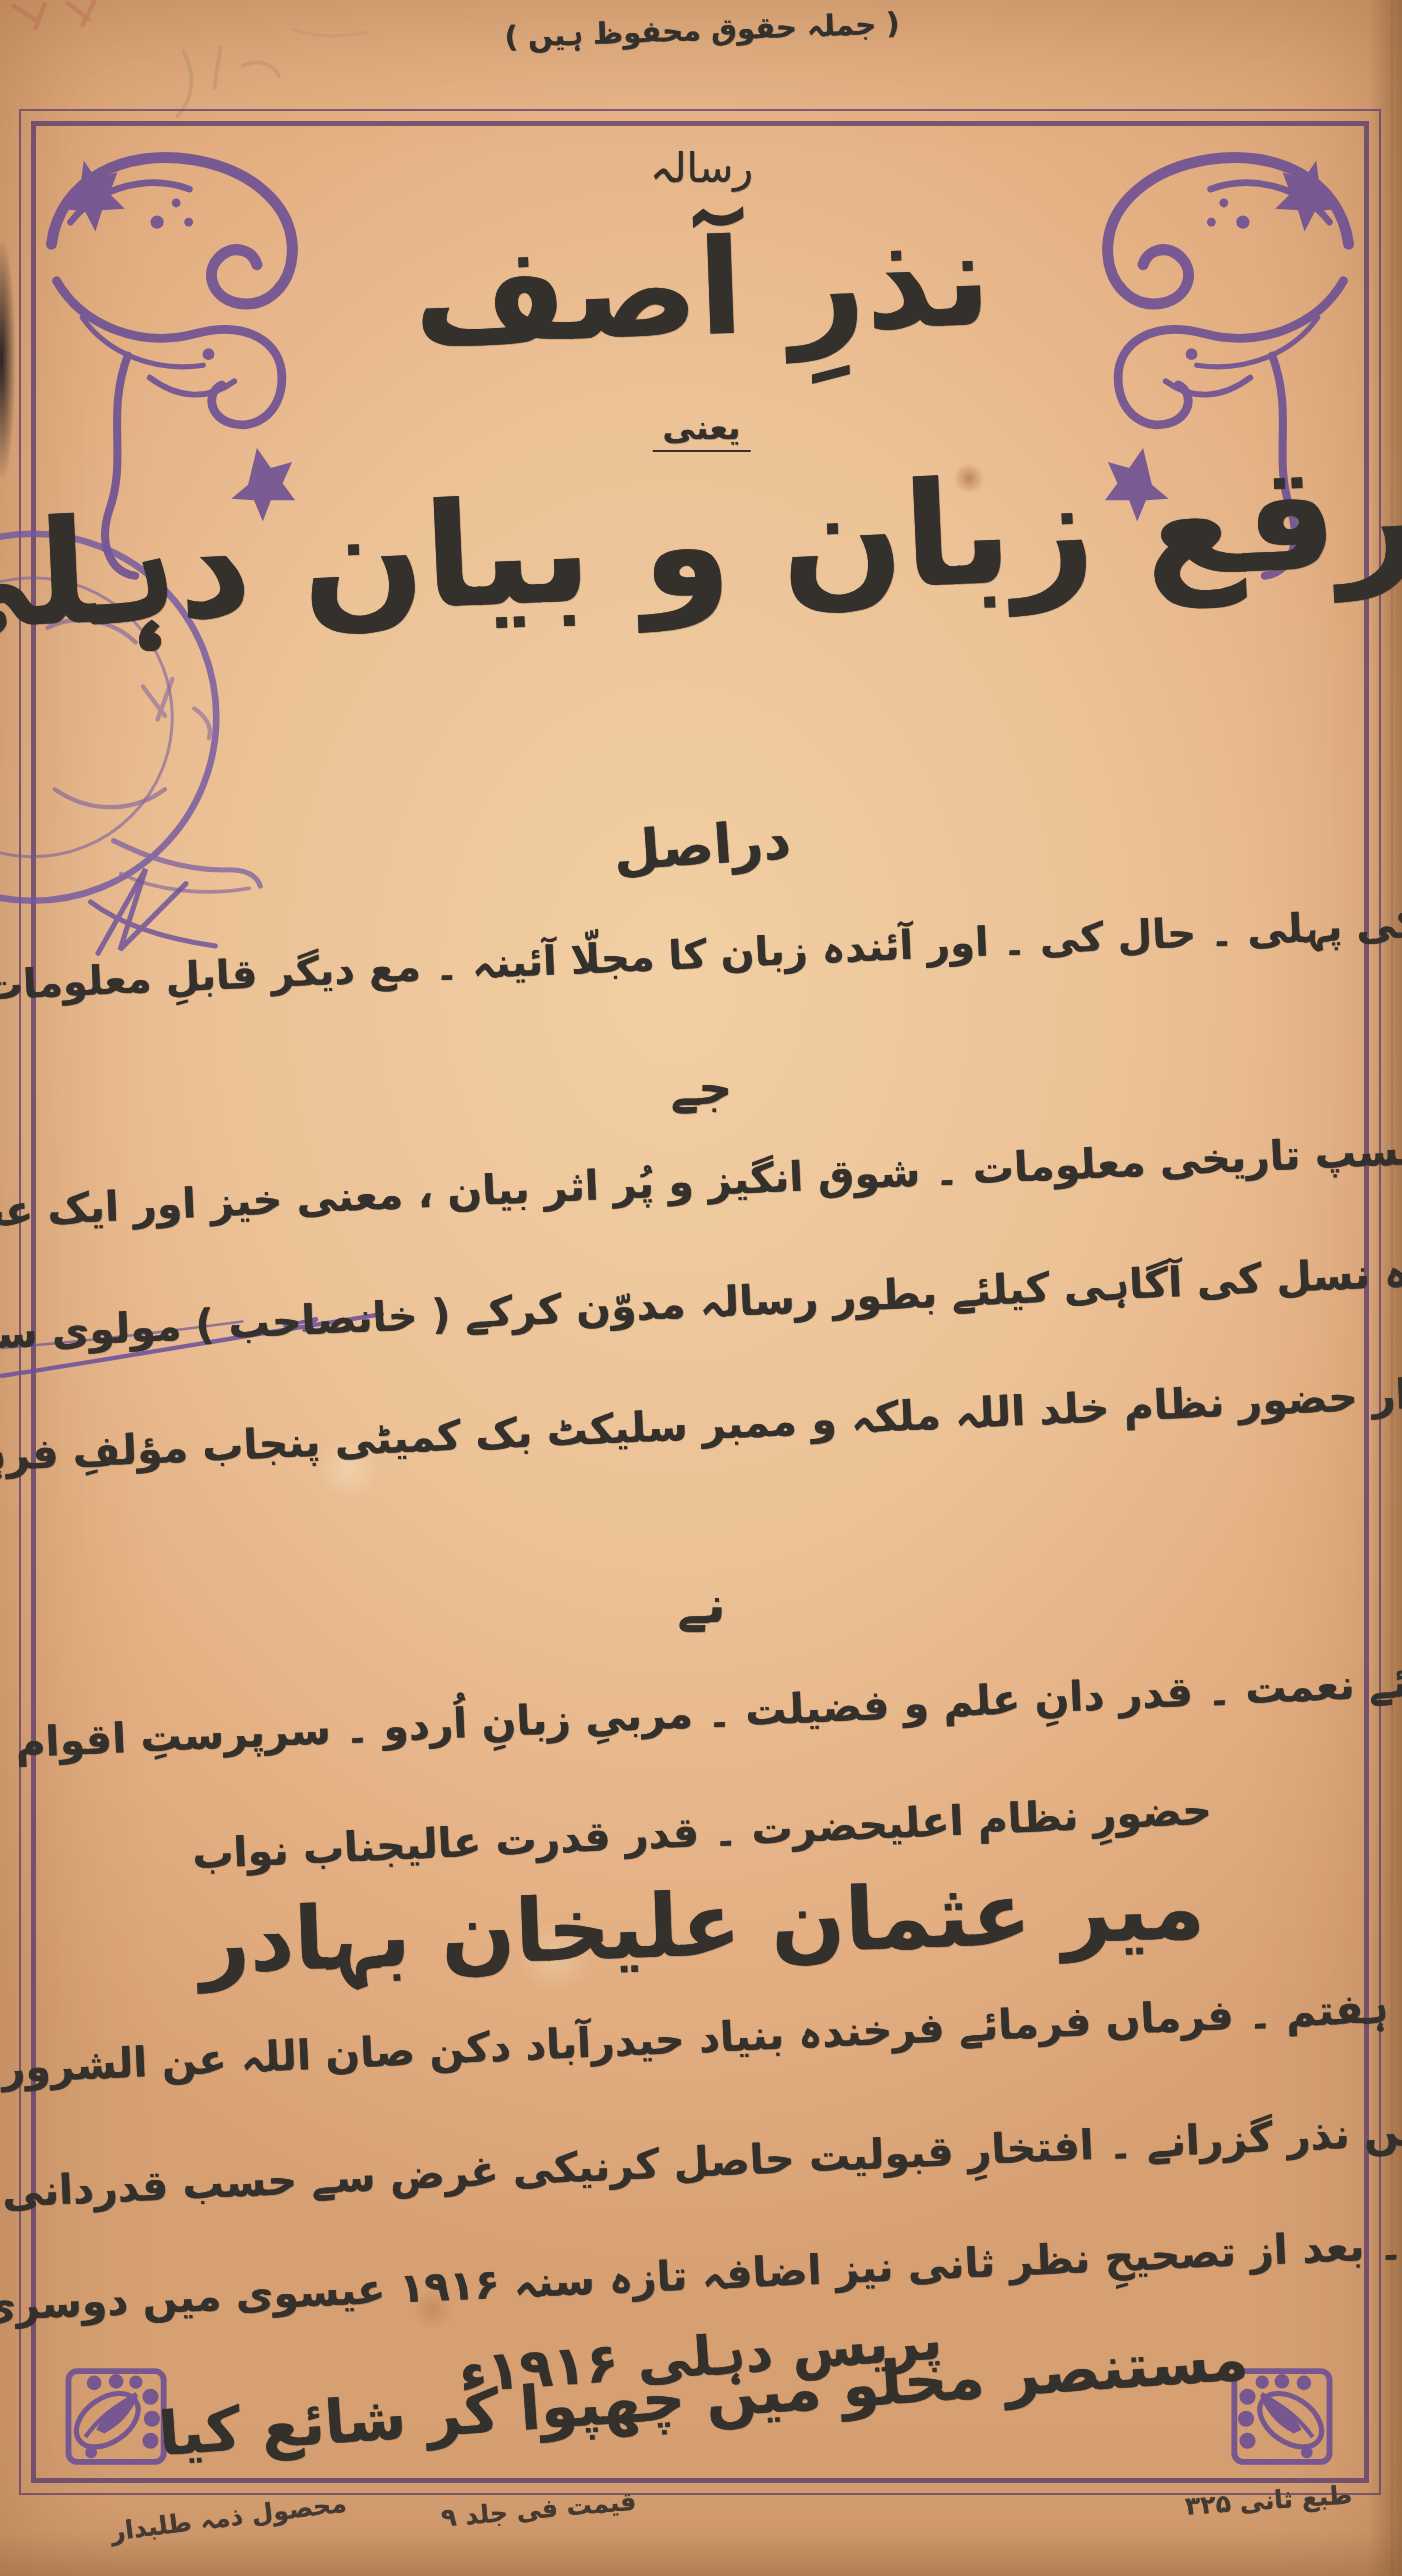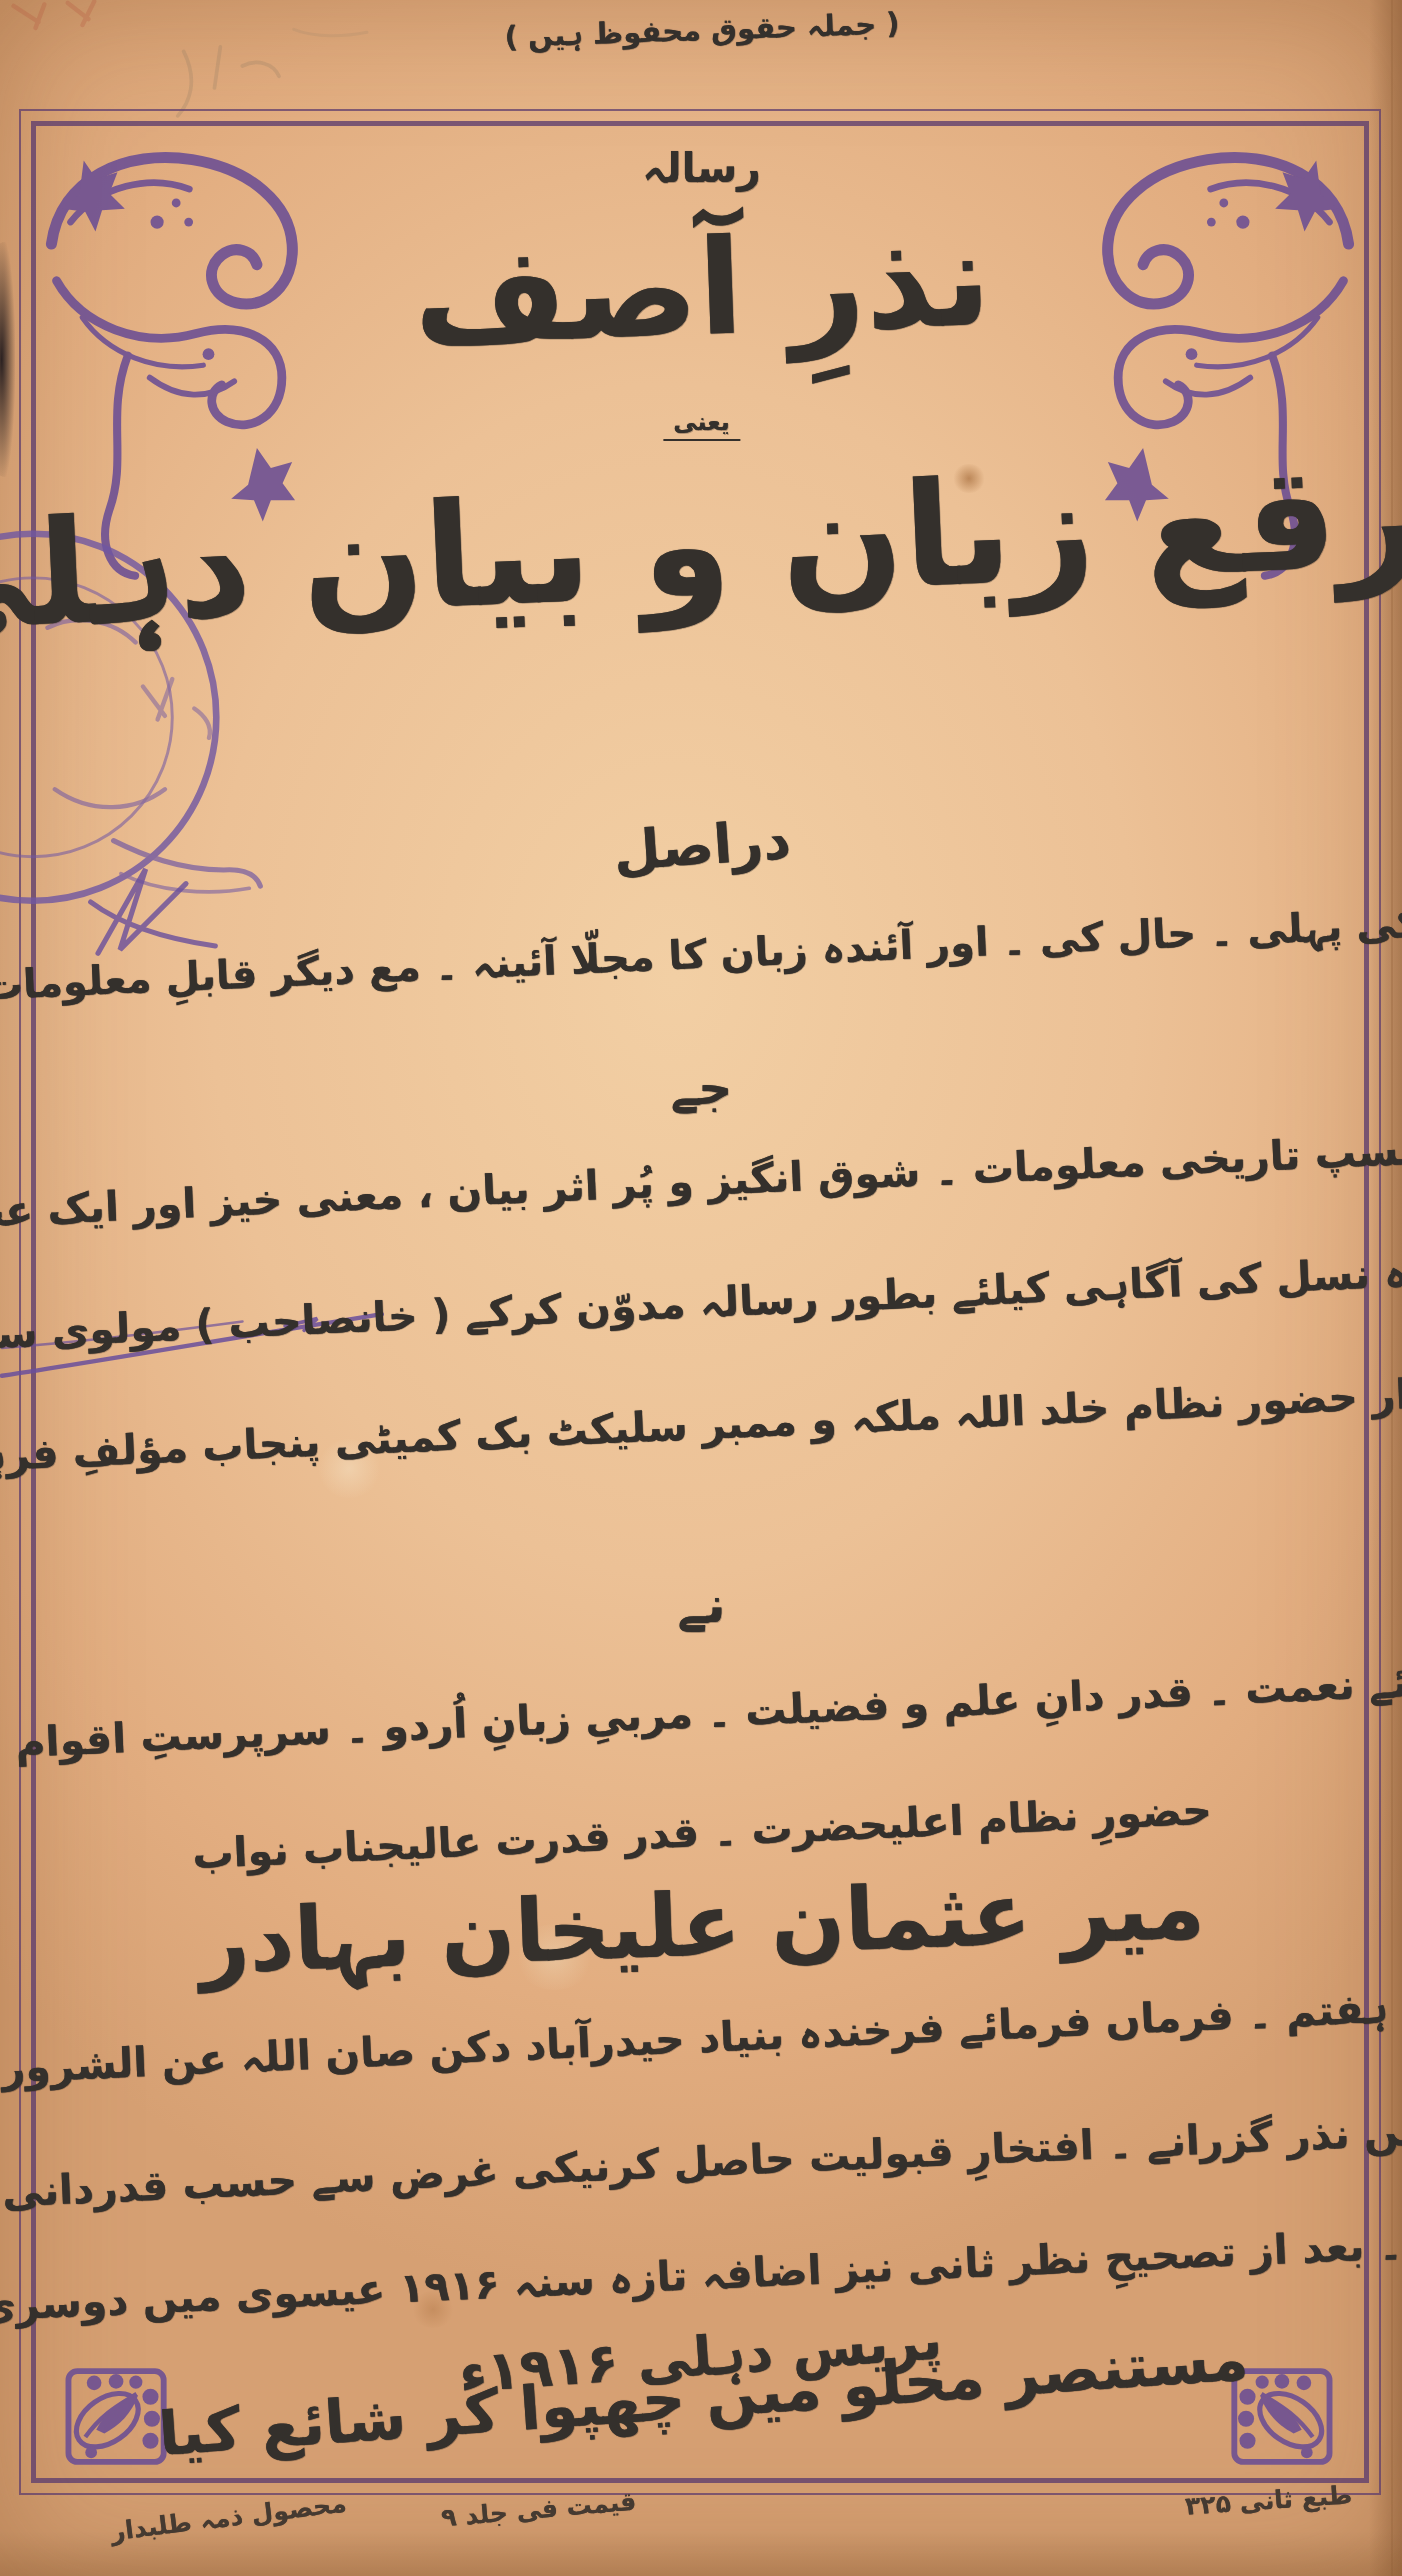--- a/index.html
+++ b/index.html
@@ -28,23 +28,23 @@
   .cline{left:50%;transform:translateX(-50%);white-space:nowrap;text-align:center;}
 
   
   .frame-outer{position:absolute;left:19px;top:109px;right:22px;bottom:81px;
     border:2.2px solid rgba(95,62,110,.75);}
   .frame-inner{position:absolute;left:10.3px;top:10.3px;right:10.3px;bottom:10.3px;
     border:5.9px solid rgba(95,62,110,.8);}
 
   .notice{top:13.2px;font-size:29px;font-weight:bold;transform:translateX(-50%) rotate(-2deg);}
 
-  .series{top:144px;font-size:41px;font-weight:bold;}
+  .series{top:144px;font-size:41px;font-weight:normal;}
   .dedication{top:211px;font-size:132px;font-weight:bold;transform:translateX(-50%) rotate(-2deg);}
-  .yani{top:408px;font-size:24px;font-weight:bold;border-bottom:2.9px solid #34302c;padding:0 10.3px 2.9px;}
+  .yani{top:408px;font-size:33px;font-weight:bold;border-bottom:2.9px solid #34302c;padding:0 10.3px 2.9px;}
   .main-title{top:461px;font-size:144px;font-weight:bold;letter-spacing:1.5px;
      transform:translateX(-50%) rotate(-2.5deg);}
   .darasl{top:814px;font-size:54px;font-weight:bold;transform:translateX(-50%) rotate(-4deg);}
   .subtitle{top:931px;font-size:40px;font-weight:bold;transform:translateX(-50%) rotate(-2.5deg);}
   .connector{top:1060px;font-size:47px;font-weight:bold;}
 
   .bodyline{font-size:41px;font-weight:bold;transform:translateX(-50%) rotate(-2.5deg);}
   .b0{top:1157px;}
   .b1{top:1279px;}
   .b2{top:1401px;}

